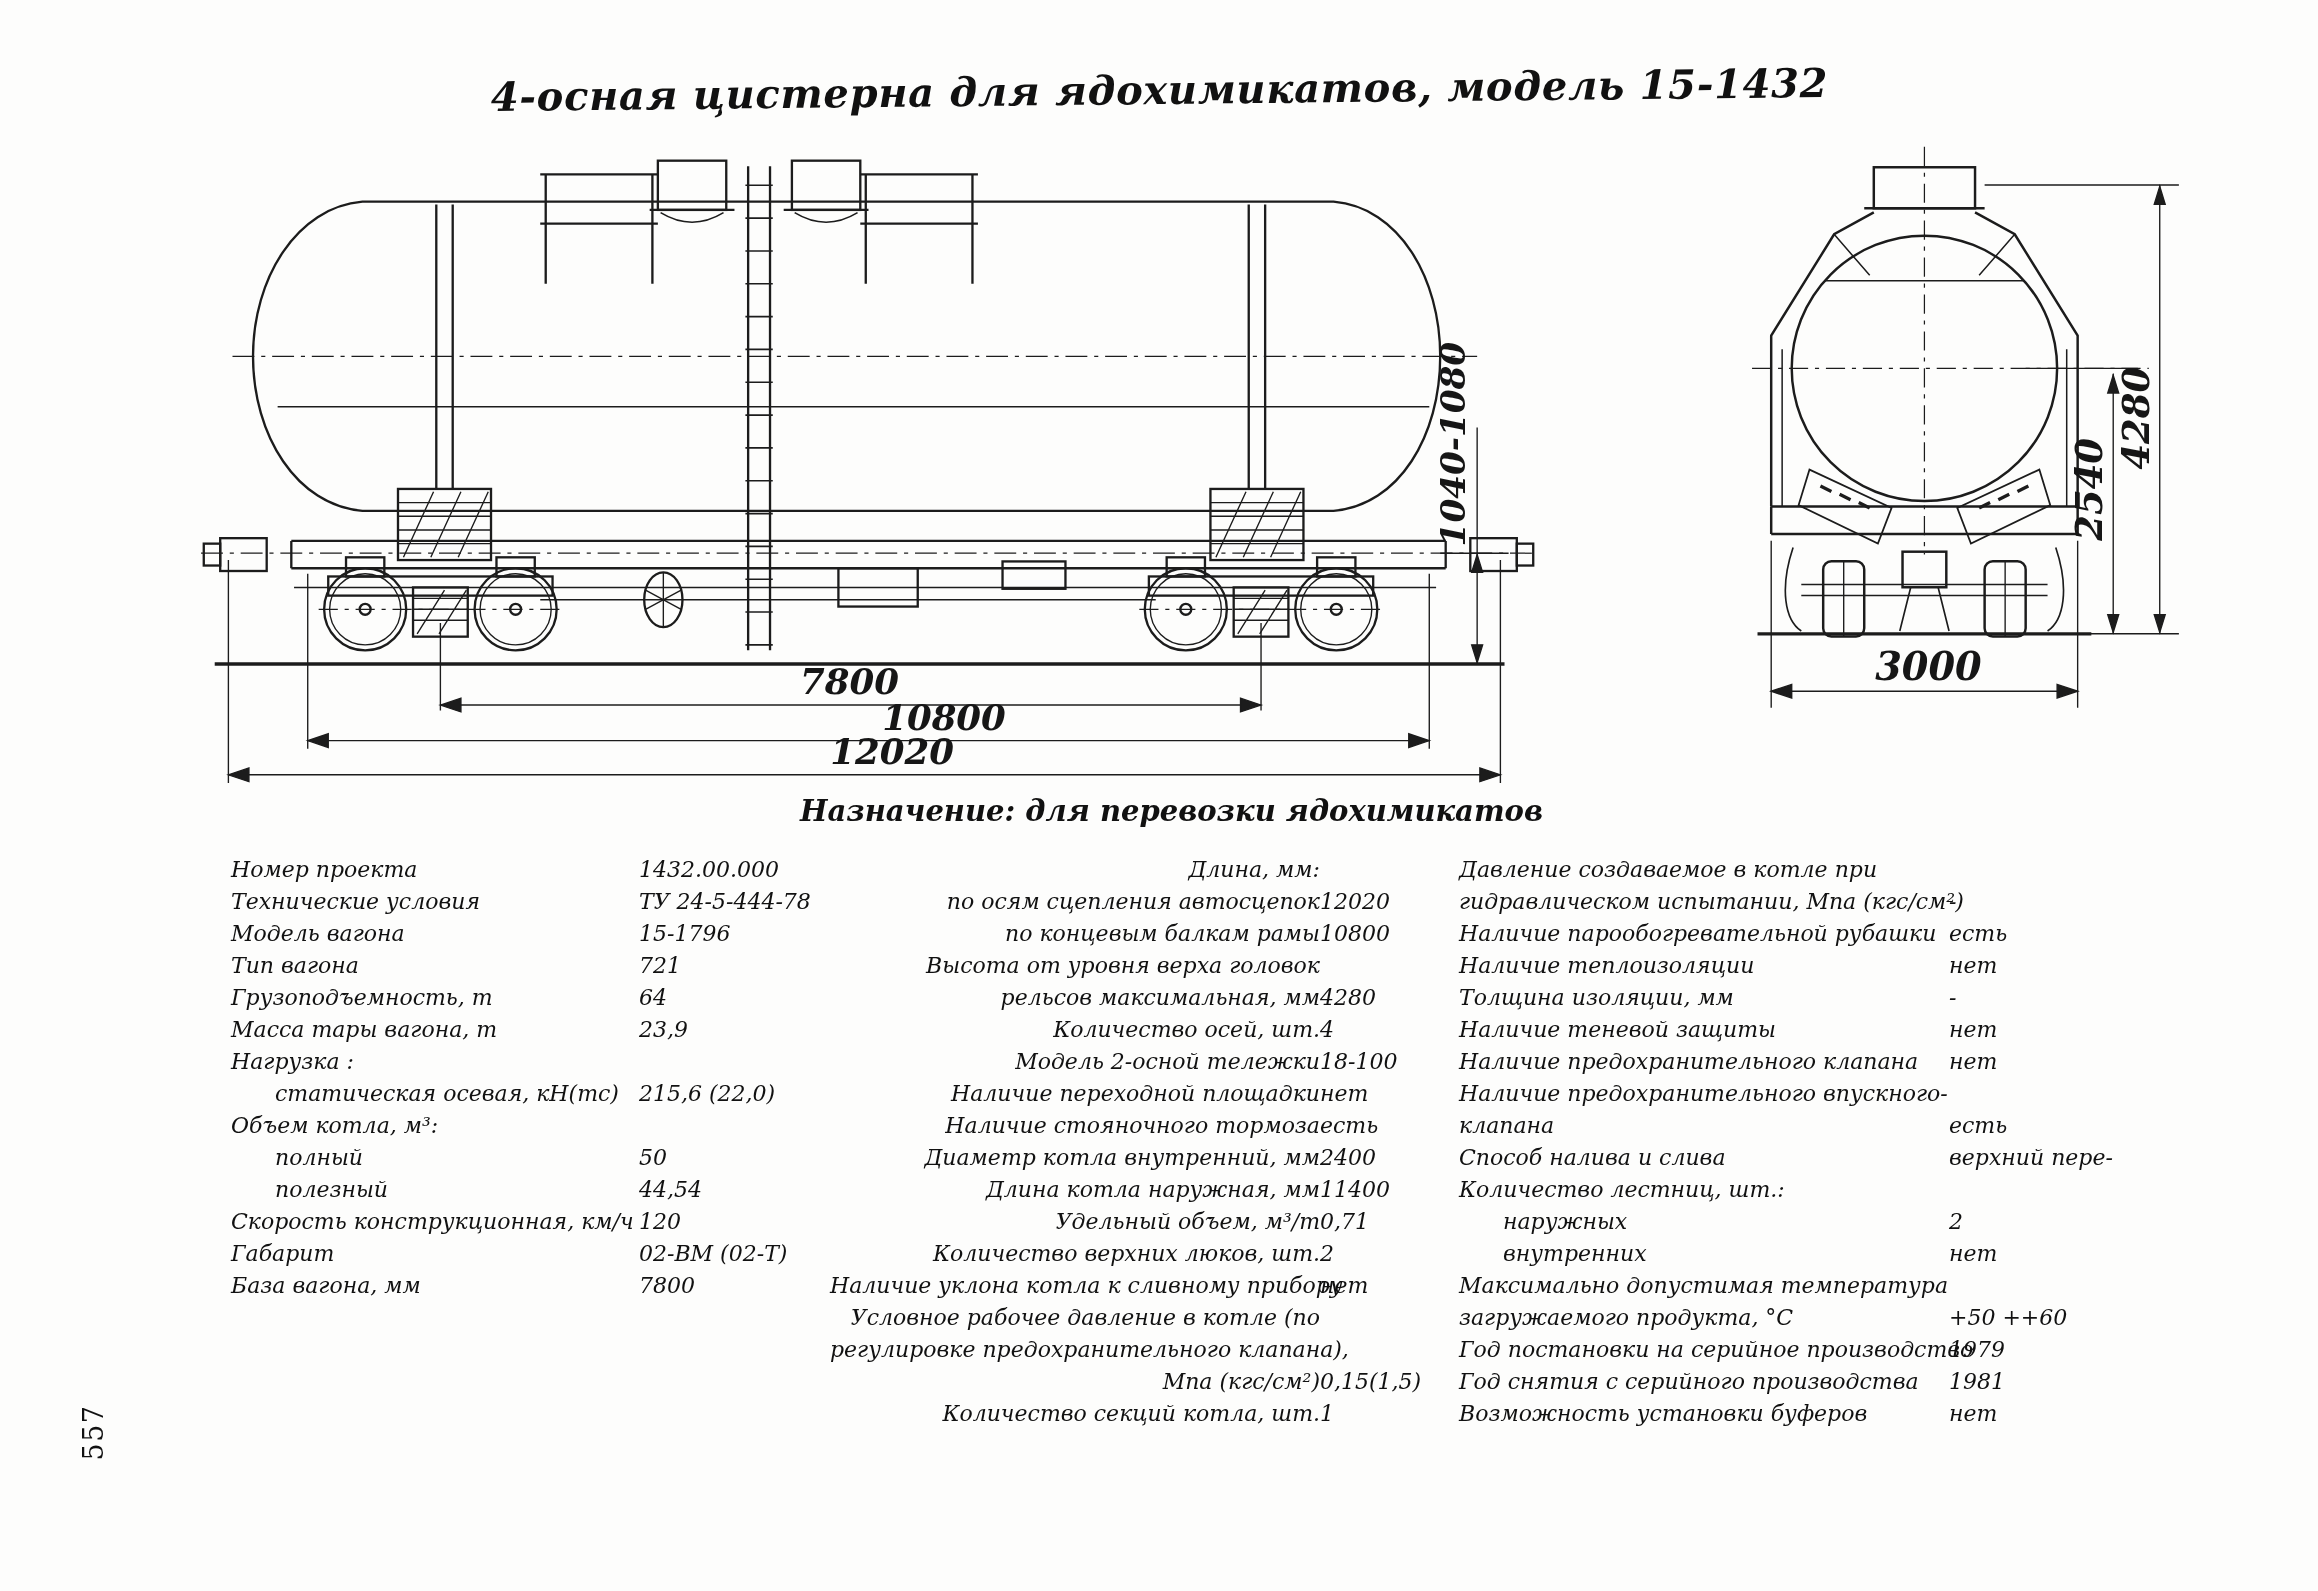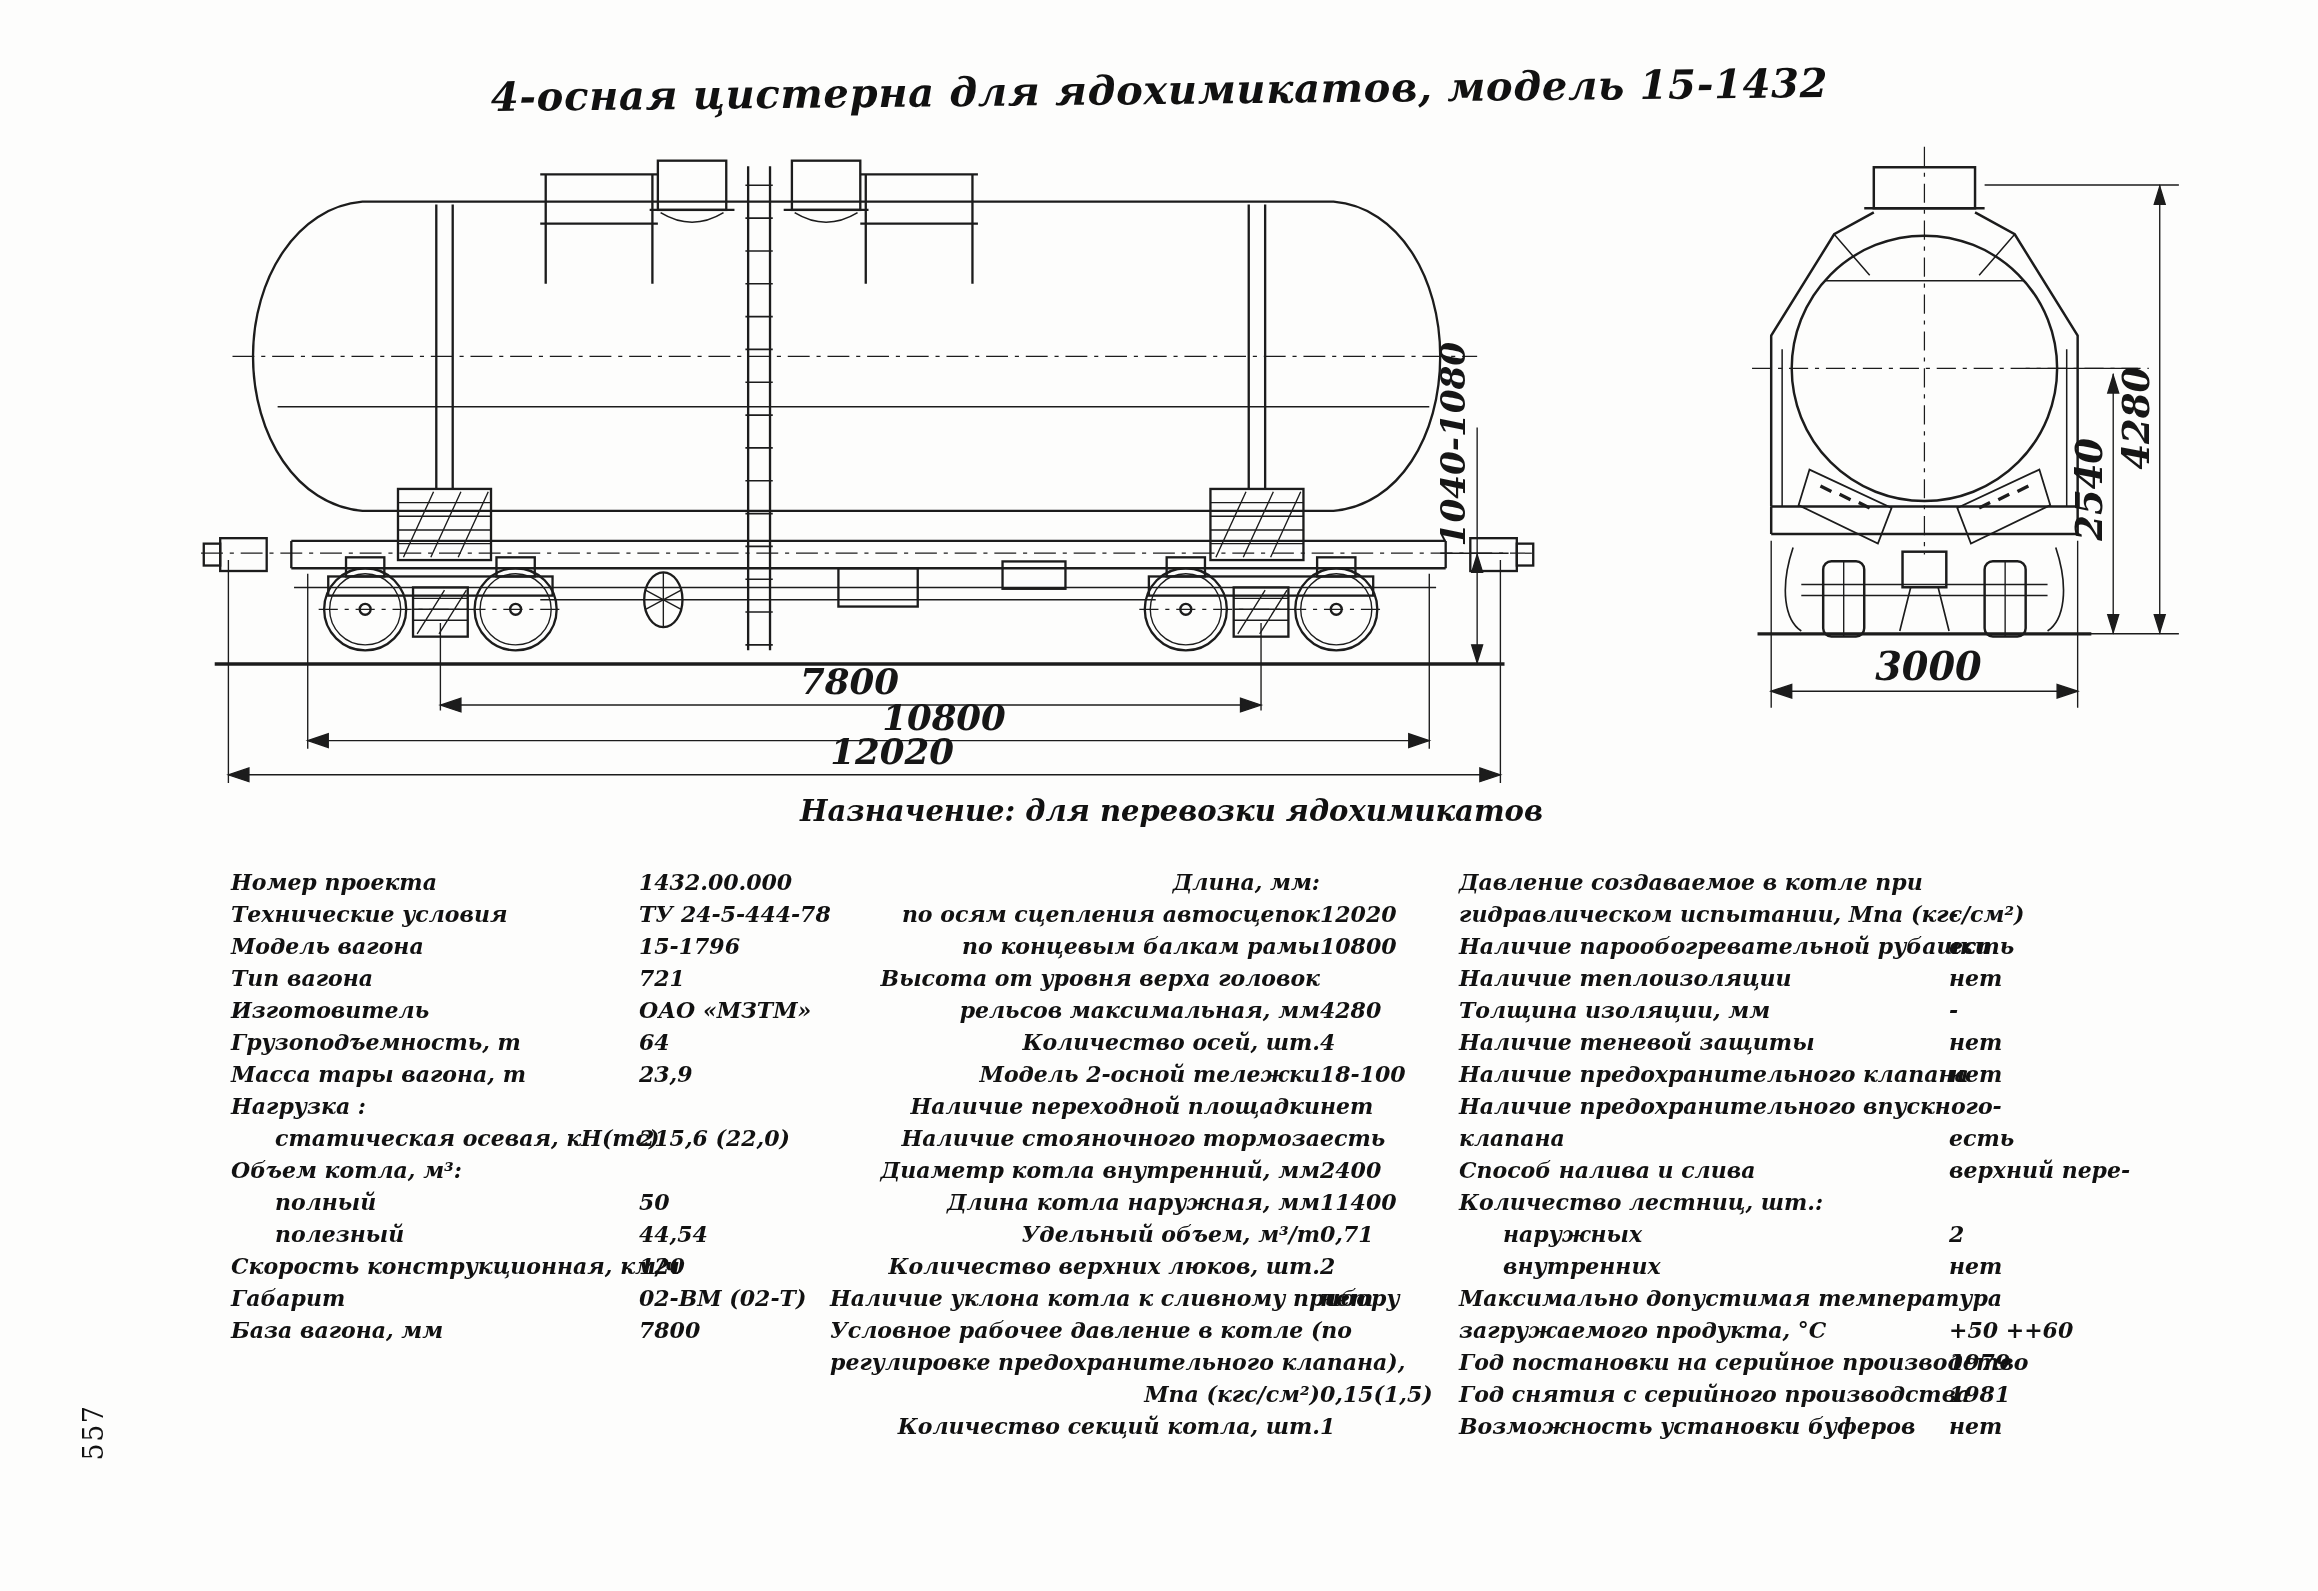--- a/index.html
+++ b/index.html
@@ -3,21 +3,21 @@
 <meta charset="utf-8">
 <style>
   html,body{margin:0;padding:0;background:#e8e8e6;}
   .page{position:relative;width:2319px;height:1591px;background:#fdfdfc;overflow:hidden;
         font-family:"DejaVu Serif","Liberation Serif",serif;color:#111;}
   .title{position:absolute;left:0;top:66px;width:2319px;text-align:center;
          font-size:40px;font-weight:bold;font-style:italic;letter-spacing:0.7px;
          transform:rotate(-0.6deg);}
   .purpose{position:absolute;left:12px;top:794px;width:2319px;text-align:center;
            font-size:29px;font-weight:bold;font-style:italic;}
-  .spec-col{position:absolute;top:857px;font-size:22px;font-weight:bold;font-style:italic;margin-top:12px;}
+  .spec-col{position:absolute;top:857px;font-size:22px;font-weight:normal;font-style:italic;}
   .spec-row{display:flex;align-items:baseline;height:32px;white-space:nowrap;}
   .spec-label{flex:0 0 auto;box-sizing:border-box;}
   .col1 .spec-label{width:408px;}
   .col2 .spec-label{width:490px;text-align:right;}
   .col3 .spec-label{width:490px;}
   .spec-label.indented{padding-left:44px;}
   .spec-value{flex:1 1 auto;}
   .page-number{position:absolute;left:66px;top:1417px;font-size:27px;
                transform:rotate(-90deg);transform-origin:center;letter-spacing:1.4px;}
   svg text{font-family:"DejaVu Serif","Liberation Serif",serif;
@@ -205,24 +205,20 @@
       <div class="spec-row">
         <div class="spec-label">Модель вагона</div>
         <div class="spec-value">15-1796</div>
       </div>
 
       <div class="spec-row">
         <div class="spec-label">Тип вагона</div>
         <div class="spec-value">721</div>
       </div>
 
-      <div class="spec-row">
-        <div class="spec-label">Изготовитель</div>
-        <div class="spec-value">ОАО «МЗТМ»</div>
-      </div>
 
       <div class="spec-row">
         <div class="spec-label">Грузоподъемность, т</div>
         <div class="spec-value">64</div>
       </div>
 
       <div class="spec-row">
         <div class="spec-label">Масса тары вагона, т</div>
         <div class="spec-value">23,9</div>
       </div>

